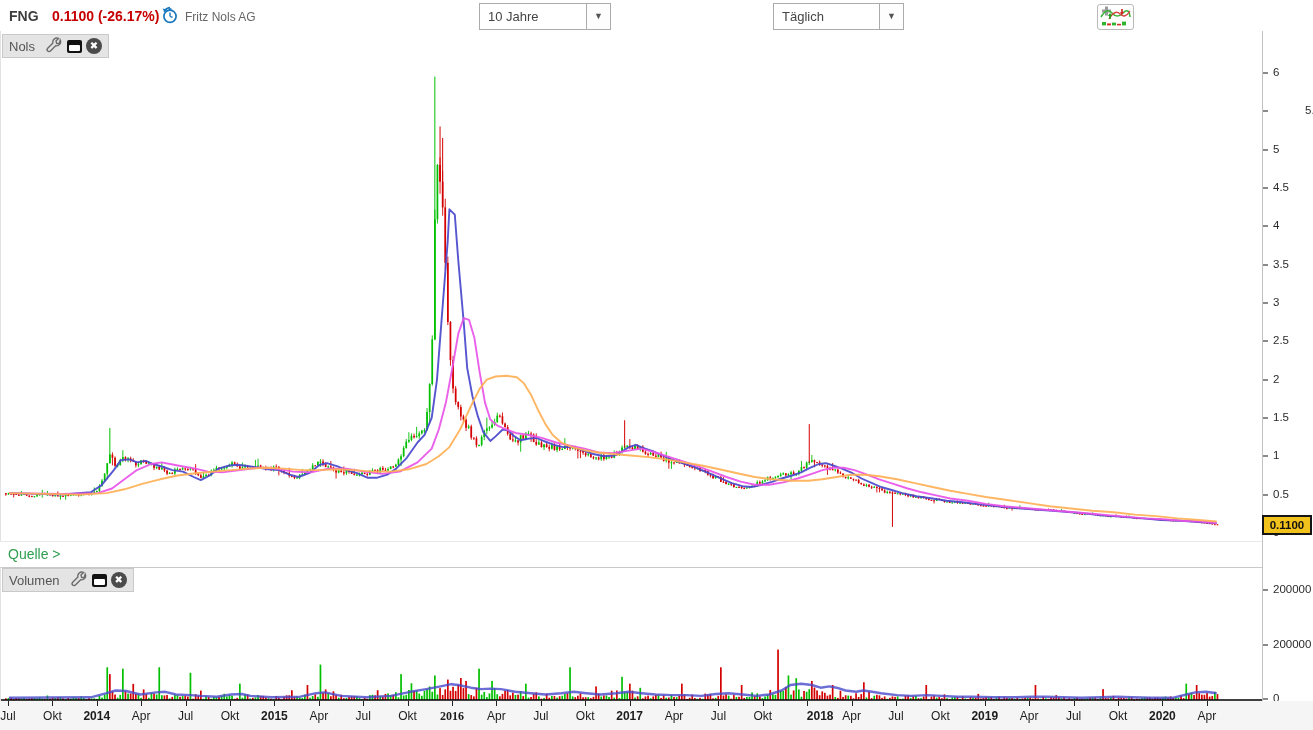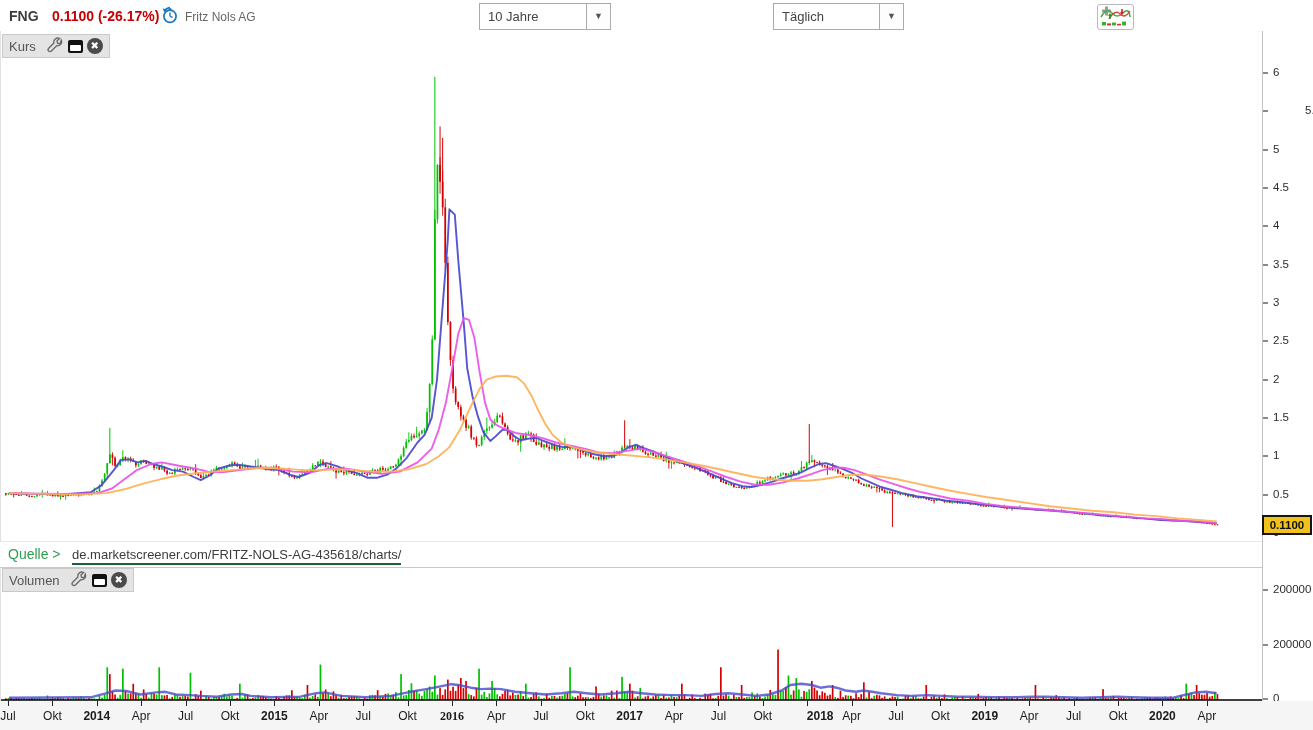--- a/index.html
+++ b/index.html
@@ -1041,33 +1041,32 @@
         <line x1="441.6500000000013" y1="106.99499999999995" x2="441.6500000000013" y2="176.32229713042904" stroke="#d40000" stroke-width="1"></line>
         <line x1="623.6500000000028" y1="389.251" x2="623.6500000000028" y2="416.59148284615185" stroke="#d40000" stroke-width="1"></line>
         <line x1="808.2500000000044" y1="393.086" x2="808.2500000000044" y2="431.6204412461851" stroke="#d40000" stroke-width="1"></line>
         <line x1="891.4500000000052" y1="461.5513055385582" x2="891.4500000000052" y2="495.864" stroke="#d40000" stroke-width="1"></line>
         <polyline points="8.0,462.1 59.5,463.6 89.7,461.3 100.4,454.4 112.8,439.1 119.9,429.1 128.8,428.4 135.9,431.4 144.8,429.9 151.9,433.0 162.5,436.0 171.4,439.1 182.0,440.6 192.7,446.0 199.8,449.1 208.7,444.5 217.6,437.6 228.2,434.5 237.1,433.7 247.8,435.3 258.4,436.8 267.3,438.3 278.0,439.1 288.6,443.7 297.5,446.0 308.1,442.2 318.8,433.7 325.9,432.2 336.6,435.3 345.4,439.1 356.1,442.2 366.8,446.8 375.6,446.8 386.3,443.7 395.2,437.6 405.8,426.8 416.5,411.5 423.6,403.8 430.7,386.9 436.0,348.6 441.3,279.6 446.7,210.5 448.4,178.3 453.8,183.7 457.3,229.7 462.7,291.1 466.2,337.1 471.5,365.5 476.9,385.4 482.2,400.8 489.3,410.0 494.6,405.4 501.7,398.5 507.1,399.2 512.4,404.6 519.5,409.2 526.6,407.7 535.5,406.9 542.6,410.0 553.2,413.8 562.1,416.1 572.8,416.1 583.4,419.9 592.3,423.0 603.0,425.3 613.6,424.5 620.7,420.7 627.8,416.1 634.9,413.8 642.0,416.9 650.9,419.9 661.6,424.5 670.4,428.4 681.1,432.2 691.8,435.3 700.6,439.1 711.3,443.7 722.0,448.3 730.8,452.1 741.5,455.2 750.4,456.0 761.0,453.7 771.7,450.6 780.6,447.5 791.2,444.5 800.1,441.4 809.0,436.8 817.9,433.0 825.0,432.2 832.1,434.5 840.9,437.6 851.6,442.2 860.5,447.5 871.1,452.1 880.0,456.0 890.7,459.0 901.3,462.1 915.5,465.2 931.5,467.5 945.7,469.8 961.7,471.3 981.2,473.6 1000.8,475.9 1020.3,477.5 1041.6,479.0 1061.2,480.5 1080.7,482.1 1100.2,484.4 1121.6,485.9 1141.1,487.4 1160.6,489.0 1180.2,489.7 1201.5,491.3 1215.7,492.0" fill="none" stroke="#4848cc" stroke-width="1.9" stroke-linejoin="round" opacity="0.92"></polyline>
         <polyline points="8.0,462.1 61.3,462.9 96.8,462.1 111.0,457.5 123.4,448.3 135.9,439.1 150.1,433.0 160.7,431.4 176.7,434.5 194.5,437.6 206.9,440.6 221.1,441.4 238.9,439.1 256.6,436.8 274.4,437.6 292.2,440.6 309.9,441.4 327.7,437.6 345.4,437.6 363.2,440.6 381.0,442.9 398.7,440.6 416.5,431.4 430.7,417.6 437.8,398.5 444.9,371.6 452.0,333.3 457.3,302.6 462.7,287.2 468.0,288.8 473.3,306.4 478.6,340.9 484.0,371.6 489.3,388.5 496.4,394.6 505.3,398.5 515.9,402.3 526.6,403.8 540.8,406.9 555.0,411.5 569.2,414.6 583.4,417.6 597.6,421.5 611.8,422.2 626.0,419.9 640.3,417.6 654.5,421.5 668.7,426.1 682.9,430.7 697.1,435.3 711.3,440.6 725.5,446.0 739.7,450.6 753.9,453.7 768.1,453.7 782.3,451.4 796.5,447.5 810.8,442.9 821.4,439.1 832.1,436.8 842.7,436.8 853.4,439.1 864.0,442.9 878.2,448.3 892.4,452.9 906.7,457.5 920.9,461.3 935.1,464.4 949.3,467.5 967.0,469.8 984.8,472.9 1002.6,475.2 1020.3,476.7 1038.1,478.2 1055.8,479.8 1073.6,481.3 1091.4,482.8 1109.1,484.4 1126.9,485.9 1144.6,487.4 1162.4,488.2 1180.2,489.7 1197.9,490.5 1215.7,492.0" fill="none" stroke="#e852e8" stroke-width="1.9" stroke-linejoin="round" opacity="0.92"></polyline>
         <polyline points="8.0,462.1 79.0,463.6 105.7,462.1 123.4,458.3 141.2,452.9 159.0,448.3 176.7,444.5 194.5,442.2 212.2,440.6 230.0,439.1 247.8,437.6 265.5,436.8 283.3,437.6 301.0,439.1 318.8,439.1 336.6,438.3 354.3,439.1 372.1,440.6 389.8,440.6 407.6,438.3 425.4,433.0 437.8,425.3 448.4,416.1 459.1,398.5 469.8,375.4 478.6,357.8 485.7,348.6 494.6,345.5 505.3,344.8 515.9,346.3 523.0,352.4 530.1,363.9 537.2,379.3 544.4,393.1 551.5,403.8 560.3,411.5 571.0,416.1 583.4,419.2 597.6,421.5 611.8,423.0 629.6,424.5 647.4,426.1 665.1,428.4 682.9,431.4 700.6,434.5 718.4,438.3 736.2,442.2 753.9,446.0 771.7,448.3 789.4,449.8 807.2,449.8 821.4,448.3 835.6,446.0 849.8,443.7 864.0,443.7 878.2,445.2 896.0,448.3 913.8,452.1 931.5,456.0 949.3,459.8 967.0,462.9 984.8,466.0 1006.1,469.0 1027.4,472.1 1048.7,475.2 1070.0,477.5 1091.4,479.8 1112.7,481.3 1134.0,483.6 1155.3,485.1 1176.6,487.4 1197.9,489.0 1215.7,490.5" fill="none" stroke="#ffb055" stroke-width="1.9" stroke-linejoin="round" opacity="0.92"></polyline>
       </svg>
   </div>
   <div class="paneltab" id="kursTab">
-    <span class="tlabel">Kurs</span>
+    <span class="tlabel">Nols</span>
     <span class="tabicon">
       <svg width="18" height="18" viewBox="0 0 18 18">
           <path d="M15.2 3.1 a4.1 4.1 0 0 1-4.6 5.7 L5.4 14 a1.9 1.9 0 0 1-2.7-2.7 L7.9 6.1 a4.1 4.1 0 0 1 5.6-4.7 L11 3.9 l0.6 2.4 2.4 0.6 z" fill="none" stroke="#6b6b6b" stroke-width="1.4"></path>
         </svg>
     </span>
     <span class="winicon"></span>
     <span class="closeicon">✖</span>
   </div>
 
   <div class="sourcerow">
     <span class="sourcelabel">Quelle &gt;</span>
-    <a class="sourcelink" href="#">de.marketscreener.com/FRITZ-NOLS-AG-435618/charts/</a>
   </div>
 
   <div id="volPanel">
     <svg id="volSvg" width="1262" height="134">
         <rect x="4" y="130.3384772456449" width="1.7" height="1.6615227543551043" fill="#d40000"></rect>
         <rect x="6.6" y="130.1175166067218" width="1.7" height="1.8824833932781928" fill="#00c000"></rect>
         <rect x="9.2" y="129.55086637013517" width="1.7" height="2.449133629864832" fill="#d40000"></rect>
         <rect x="11.799999999999999" y="131.31651445546652" width="1.7" height="1" fill="#d40000"></rect>
         <rect x="14.399999999999999" y="130.07226461194065" width="1.7" height="1.9277353880593466" fill="#d40000"></rect>
         <rect x="17" y="130.35589385868883" width="1.7" height="1.6441061413111697" fill="#d40000"></rect>

